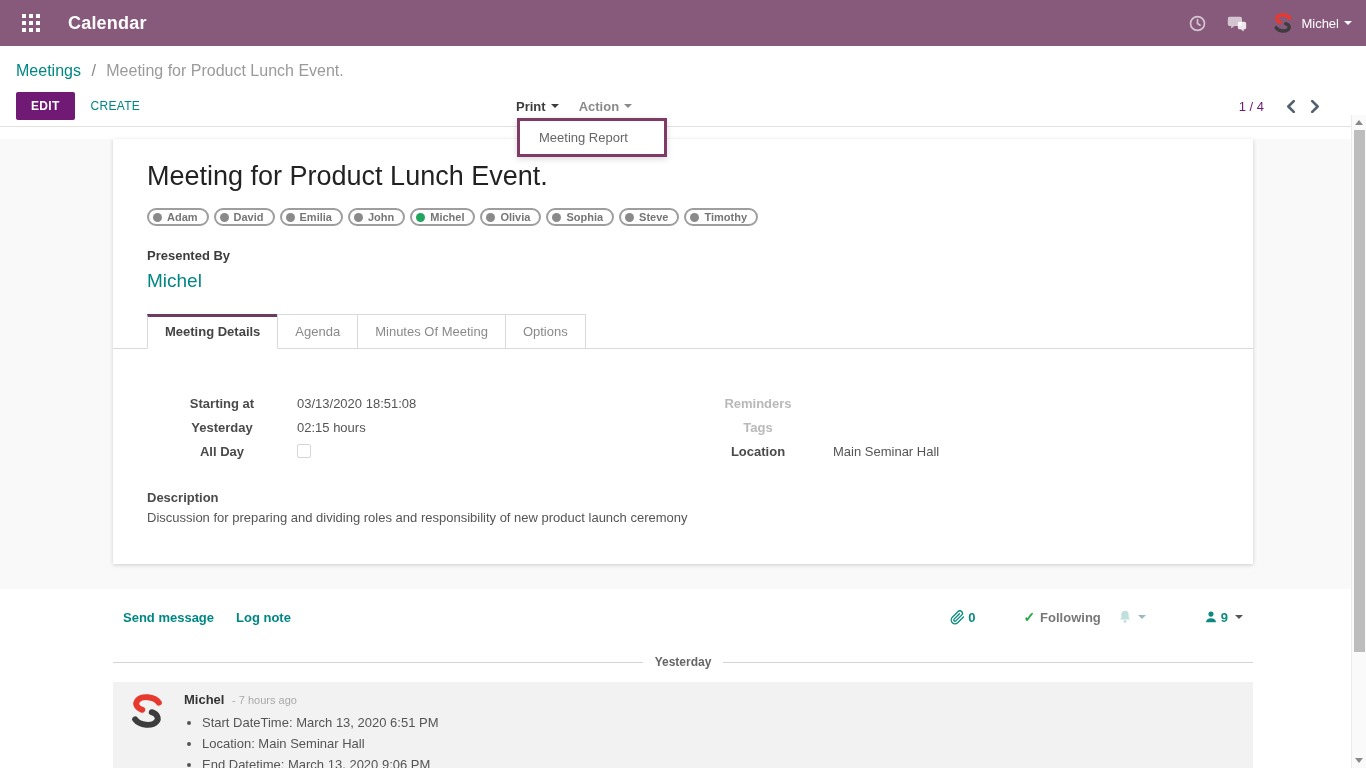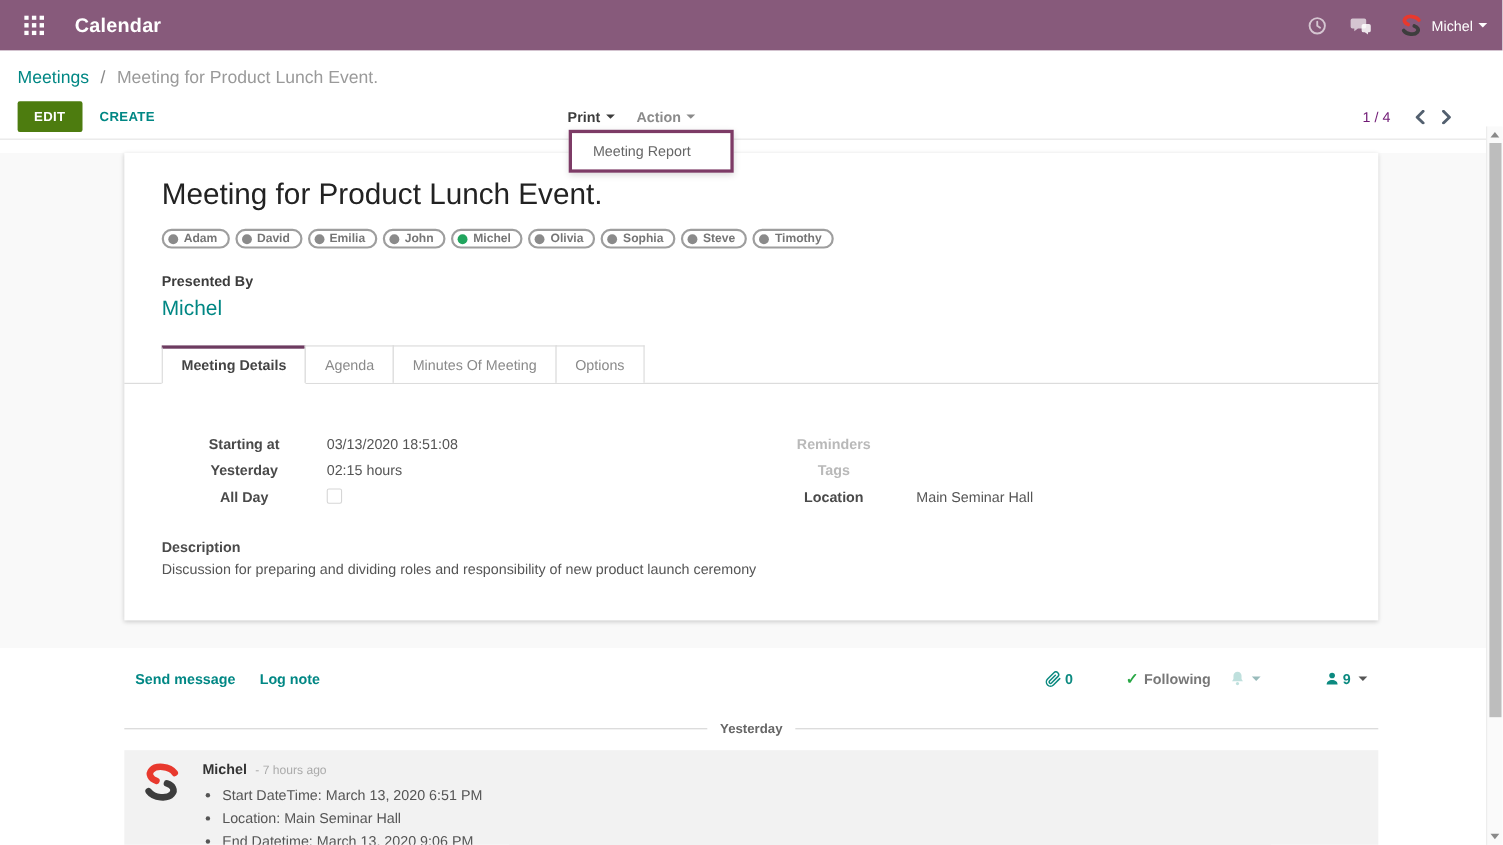--- a/index.html
+++ b/index.html
@@ -17,22 +17,22 @@
   .caret { display:inline-block; width:0; height:0; border-left:4px solid transparent; border-right:4px solid transparent; border-top:4px solid currentColor; margin-left:5px; vertical-align:middle; }
 
   
   .breadcrumb-bar { padding:16px 0 6px 16px; font-size:16px; background:#fff; }
   .bc-link { color:#008784; cursor:pointer; text-decoration:none; }
   .bc-sep { color:#888; margin:0 6px; }
   .bc-current { color:#9a9a9a; }
 
   
   .action-bar { position:relative; height:41px; display:flex; align-items:center; padding:0 16px; background:#fff; border-bottom:1px solid #e3e3e3; }
-  .btn-edit { background:#4d7c0f; color:#fff; border:none; font-size:12px; font-weight:bold; padding:7px 15px; letter-spacing:.3px; cursor:pointer; border-radius:2px; }
-  .btn-create { background:none; border:none; color:#008784; font-size:12px; font-weight:bold; letter-spacing:.3px; margin-left:16px; cursor:pointer;text-align:right; }
+  .btn-edit { background:#701a75; color:#fff; border:none; font-size:12px; font-weight:bold; padding:7px 15px; letter-spacing:.3px; cursor:pointer; border-radius:2px; }
+  .btn-create { background:none; border:none; color:#008784; font-size:12px; font-weight:normal; letter-spacing:.3px; margin-left:16px; cursor:pointer;text-align:right; }
   .center-actions { position:absolute; left:516px; top:0; height:100%; display:flex; align-items:center; }
   .dd-toggle { font-size:13px; background:none; border:none; cursor:pointer; display:flex; align-items:center; }
   .dd-print { color:#3c3c3c; font-weight:bold; }
   .dd-action { color:#8a8a8a; font-weight:bold; margin-left:20px; }
   .dd-toggle .caret { border-top-color:currentColor; }
   .print-group { position:relative; height:100%; display:flex; align-items:center; }
   .dropdown-menu { position:absolute; left:1px; top:32px; width:150px; background:#fff; border:3px solid #7D3B66; box-shadow:0 2px 6px rgba(0,0,0,.15); z-index:50; }
   .dropdown-item { font-size:13px; color:#666; padding:9px 8px 9px 19px; cursor:pointer; white-space:nowrap; }
   .pager { margin-left:auto; display:flex; align-items:center; margin-right:22px; }
   .pager-value { font-size:13px; color:#701a75; margin-right:14px; }

